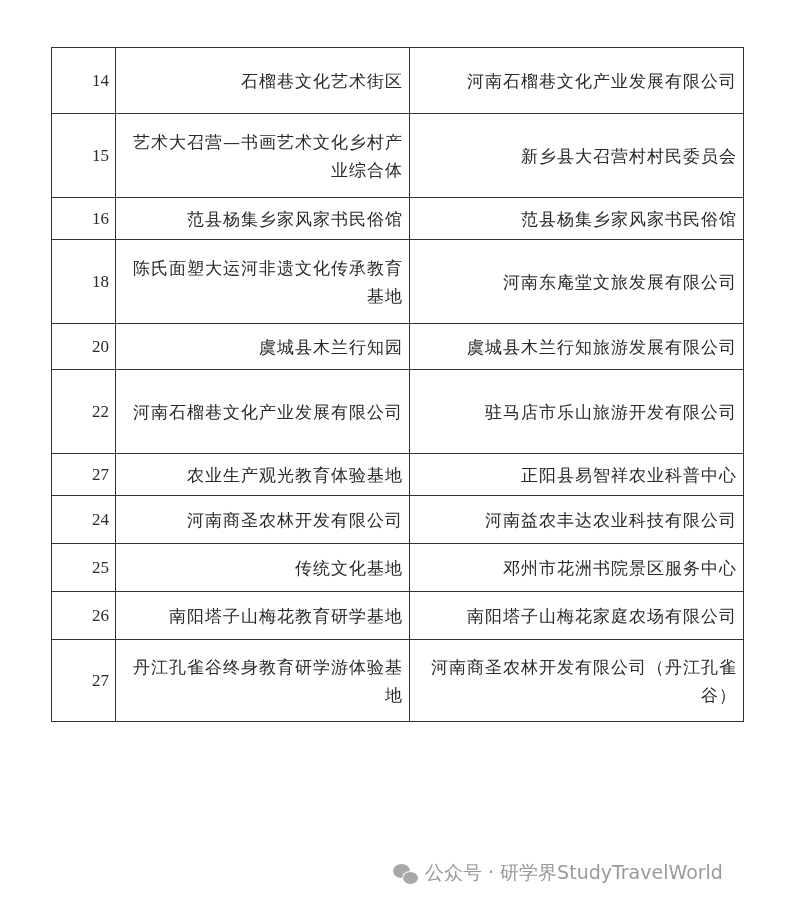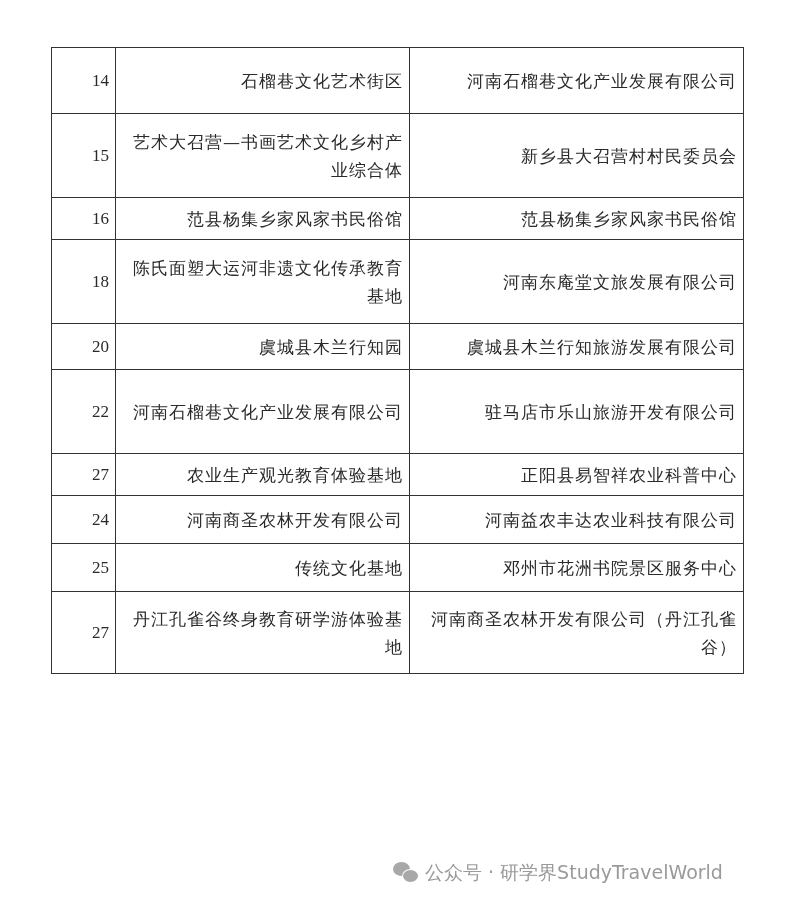--- a/index.html
+++ b/index.html
@@ -38,21 +38,21 @@
     .doc-table td.cell-no {
       font-family: "Liberation Serif", "DejaVu Serif", serif;
       font-size: 17px;
       letter-spacing: 0;
     }
     .watermark {
       position: absolute;
       left: 393px;
       top: 860px;
       display: flex;
-      align-items: center;
+      align-items: flex-end;
       gap: 6px;
       color: #9a9a9a;
       font-family: "DejaVu Sans", "Liberation Sans", sans-serif;
       font-size: 19px;
     }
     .wechat-icon {
       width: 26px;
       height: 22px;
       position: relative;
     }
@@ -120,20 +120,25 @@
     <tr style="height: 48px;">
       <td class="cell-no">24</td>
       <td class="cell-name">河南商圣农林开发有限公司</td>
       <td class="cell-org">河南益农丰达农业科技有限公司</td>
     </tr>
     <tr style="height: 48px;">
       <td class="cell-no">25</td>
       <td class="cell-name">传统文化基地</td>
       <td class="cell-org">邓州市花洲书院景区服务中心</td>
     </tr>
+    <tr style="height: 48px;">
+      <td class="cell-no">26</td>
+      <td class="cell-name">南阳塔子山梅花教育研学基地</td>
+      <td class="cell-org">南阳塔子山梅花家庭农场有限公司</td>
+    </tr>
     <tr style="height: 82px;">
       <td class="cell-no">27</td>
       <td class="cell-name">丹江孔雀谷终身教育研学游体验基地</td>
       <td class="cell-org">河南商圣农林开发有限公司（丹江孔雀谷）</td>
     </tr>
   </tbody>
 </table>
 
 <div class="watermark">
   <span class="wechat-icon">

